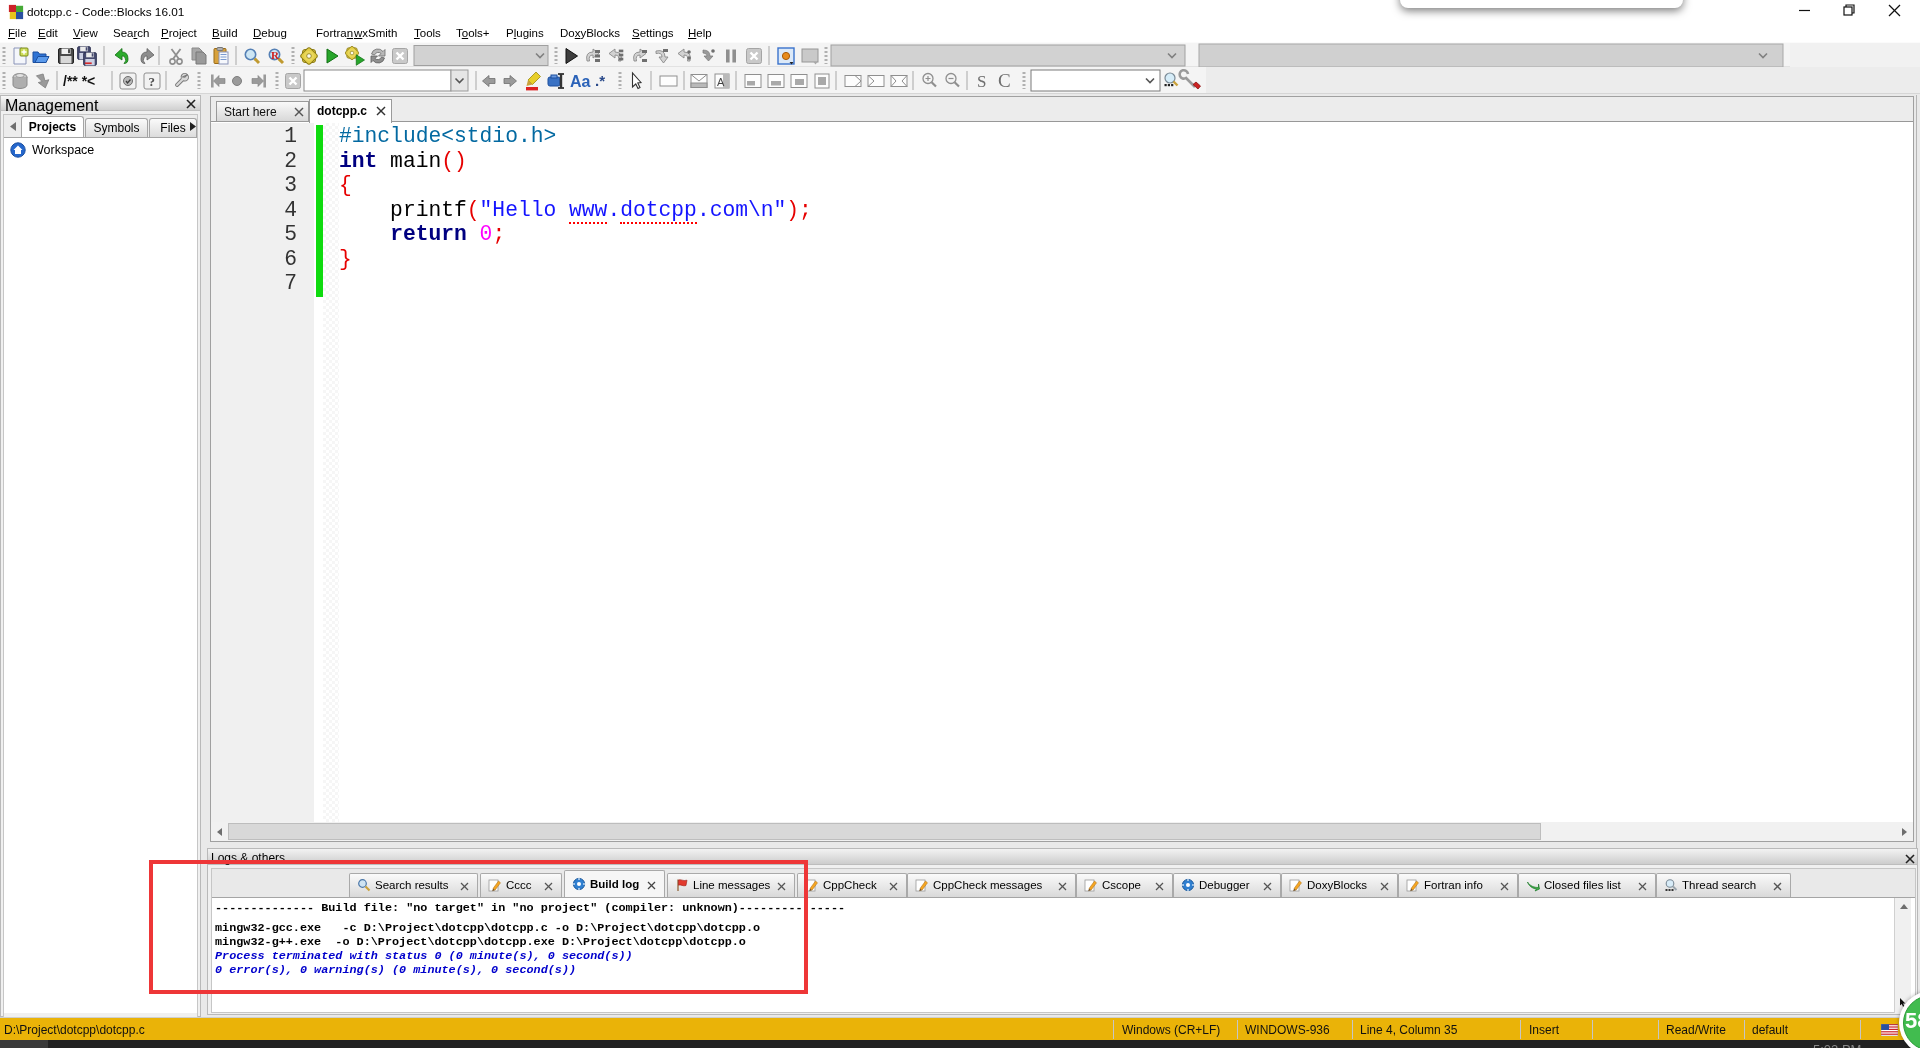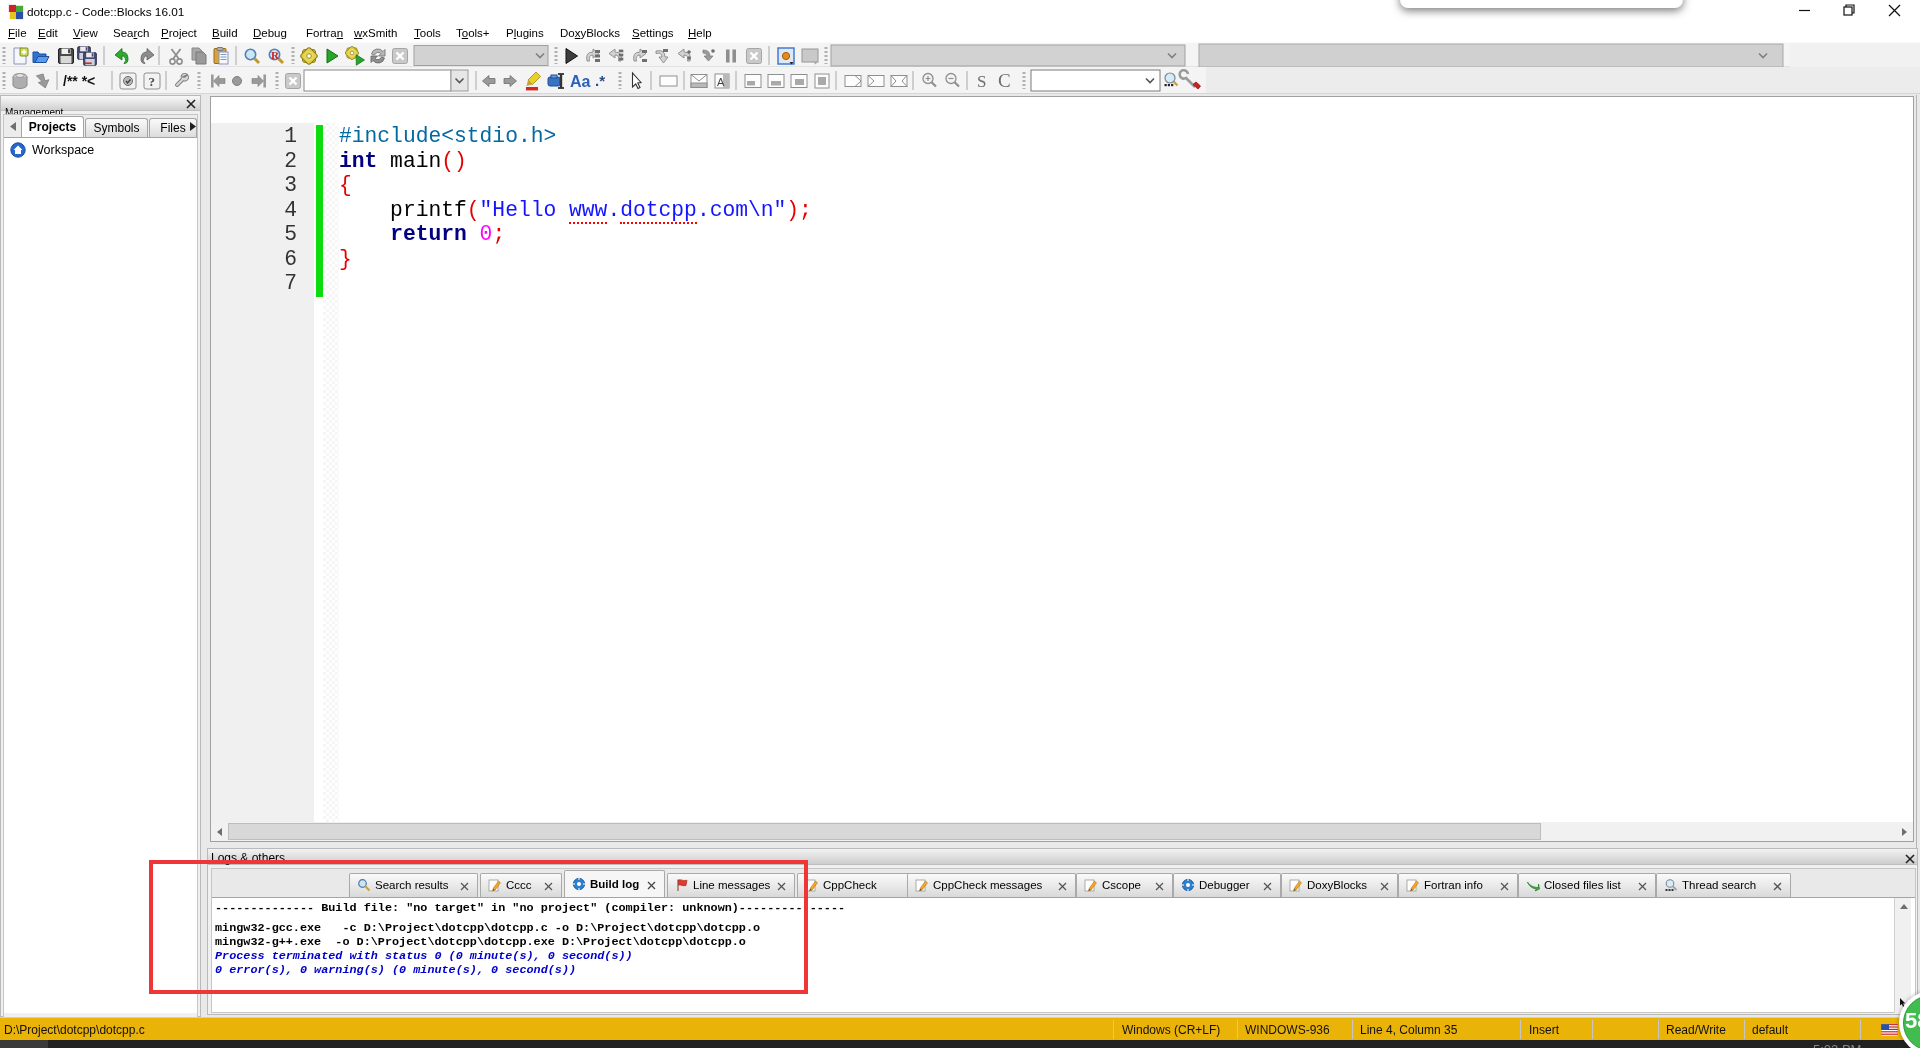--- a/index.html
+++ b/index.html
@@ -38,21 +38,21 @@
 </div>
 
 <div class="abs" style="left:0;top:24px;width:1920px;height:18px;background:#ffffff;font-size:11.5px;color:#000;">
   <span class="abs" style="left:8px;top:3px;"><u>F</u>ile</span>
   <span class="abs" style="left:38px;top:3px;"><u>E</u>dit</span>
   <span class="abs" style="left:73px;top:3px;"><u>V</u>iew</span>
   <span class="abs" style="left:113px;top:3px;">Sea<u>r</u>ch</span>
   <span class="abs" style="left:161px;top:3px;"><u>P</u>roject</span>
   <span class="abs" style="left:212px;top:3px;"><u>B</u>uild</span>
   <span class="abs" style="left:253px;top:3px;"><u>D</u>ebug</span>
-  <span class="abs" style="left:306px;top:3px;">Fortra<u>n</u></span>
+  <span class="abs" style="left:316px;top:3px;">Fortra<u>n</u></span>
   <span class="abs" style="left:354px;top:3px;"><u>w</u>xSmith</span>
   <span class="abs" style="left:414px;top:3px;"><u>T</u>ools</span>
   <span class="abs" style="left:456px;top:3px;">T<u>o</u>ols+</span>
   <span class="abs" style="left:506px;top:3px;">P<u>l</u>ugins</span>
   <span class="abs" style="left:560px;top:3px;">Do<u>x</u>yBlocks</span>
   <span class="abs" style="left:632px;top:3px;"><u>S</u>ettings</span>
   <span class="abs" style="left:688px;top:3px;"><u>H</u>elp</span>
 </div>
 
 <div id="tb1" class="abs" style="left:0;top:42px;width:1920px;height:25px;background:#f4f4f4;border-top:1px solid #fbfbfb;border-bottom:1px solid #e2e2e2;">
@@ -412,21 +412,21 @@
       </g>
 </svg>
 </div>
 
 <div class="abs" style="left:0;top:94px;width:1920px;height:923px;background:#e9e9e9;"></div>
 
 <div class="abs" style="left:1916px;top:95px;width:4px;height:922px;background:#e9e9e9;border-left:1px solid #b5b5b5;"></div>
 
 <div class="abs" style="left:0;top:95px;width:201px;height:922px;background:#f0f0f0;border:1px solid #b9b9b9;">
   <div class="abs" style="left:0;top:0;width:199px;height:15px;background:linear-gradient(#f8f8f8,#d0d0d0);border-bottom:1px solid #c0c0c0;">
-    <div class="abs" style="left:4px;top:11px;font-size:10px;color:#000;">Management</div>
+    <div class="abs" style="left:4px;top:1px;font-size:16px;color:#000;">Management</div>
     <svg class="abs" style="left:184px;top:2px" width="12" height="12" viewBox="0 0 12 12">
       <line x1="2" y1="2" x2="10" y2="10" stroke="#222" stroke-width="1.6"></line>
       <line x1="10" y1="2" x2="2" y2="10" stroke="#222" stroke-width="1.6"></line>
     </svg>
   </div>
 
   <div class="abs" style="left:2px;top:18px;width:195px;height:914px;background:#f0f0f0;border:1px solid #c6c6c6;">
 
     <div class="abs" style="left:0;top:0;width:193px;height:22px;background:#ececec;"></div>
     <svg class="abs" style="left:5px;top:6px" width="9" height="11" viewBox="0 0 9 11">
@@ -445,20 +445,36 @@
         <circle cx="8" cy="8" r="7.2" fill="none"></circle>
         <path d="M 8 3.5 L 3.5 8 H 5 V 12 H 11 V 8 H 12.5 Z" fill="#ffffff"></path>
       </svg>
       <div class="abs" style="left:28px;top:5px;font-size:12.5px;color:#000;">Workspace</div>
     </div>
   </div>
 </div>
 
 <div class="abs" style="left:210px;top:96px;width:1704px;height:746px;background:#ffffff;border:1px solid #a0a0a0;">
 
+  <div class="abs" style="left:0;top:0;width:1702px;height:25px;background:#ececec;border-bottom:1px solid #989898;">
+    <div class="abs" style="left:5px;top:4px;width:93px;height:21px;background:linear-gradient(#f9f9f9,#d8d8d8);border:1px solid #9a9a9a;font-size:12px;color:#111;">
+      <span class="abs" style="left:7px;top:3px;">Start here</span>
+      <svg class="abs" style="left:77px;top:5px" width="10" height="10" viewBox="0 0 10 10">
+          <line x1="1" y1="1" x2="9" y2="9" stroke="#555" stroke-width="1.4"></line>
+          <line x1="9" y1="1" x2="1" y2="9" stroke="#555" stroke-width="1.4"></line>
+        </svg>
+    </div>
+    <div class="abs" style="left:98px;top:2px;width:83px;height:24px;background:#ffffff;border:1px solid #9a9a9a;border-bottom:none;font-size:12px;font-weight:bold;color:#000;">
+      <span class="abs" style="left:7px;top:4px;">dotcpp.c</span>
+      <svg class="abs" style="left:66px;top:6px" width="10" height="10" viewBox="0 0 10 10">
+          <line x1="1" y1="1" x2="9" y2="9" stroke="#333" stroke-width="1.4"></line>
+          <line x1="9" y1="1" x2="1" y2="9" stroke="#333" stroke-width="1.4"></line>
+        </svg>
+    </div>
+  </div>
 
   <div class="abs" style="left:0;top:26px;width:1702px;height:699px;background:#ffffff;overflow:hidden;">
 
     <div class="abs" style="left:0;top:0;width:103px;height:699px;background:#f0f0f0;"></div>
 
     <div class="abs" style="left:105px;top:2px;width:7px;height:172px;background:#0edb0e;"></div>
 
     <div class="abs" style="left:112px;top:0;width:16px;height:699px;background-image:conic-gradient(#f6f6f6 25%, #ffffff 0 50%, #f6f6f6 0 75%, #ffffff 0);background-size:6px 6px;"></div>
 
     <div class="mono abs" id="lnums" style="left:0;top:1px;width:86px;text-align:right;font-size:21.3px;line-height:24.5px;color:#333;">1<br>2<br>3<br>4<br>5<br>6<br>7</div>
@@ -548,21 +564,21 @@
           <svg class="ticon" width="14" height="14" viewBox="0 0 14 14">
             <line x1="3" y1="1.5" x2="3" y2="13" stroke="#8a5a2a" stroke-width="1.2"></line>
             <path d="M3.5 2 C6 0.8 8 3.5 12 2.2 L11 7.5 C8 8.8 6 6 3.5 7.2 Z" fill="#e23a2e" stroke="#9e1f18" stroke-width="0.6"></path>
           </svg>
           <span class="lbl">Line messages</span>
           <svg class="tx" width="9" height="9" viewBox="0 0 9 9">
             <line x1="1" y1="1" x2="8" y2="8" stroke="#555" stroke-width="1.3"></line>
             <line x1="8" y1="1" x2="1" y2="8" stroke="#555" stroke-width="1.3"></line>
           </svg>
         </div>
-      <div class="ltab" style="left:585px;width:128px;">
+      <div class="ltab" style="left:585px;width:110px;">
           <svg class="ticon" width="14" height="14" viewBox="0 0 14 14">
             <rect x="1" y="2" width="9" height="11" fill="#fff" stroke="#9a9a9a" stroke-width="0.8"></rect>
             <path d="M5 10.5 L10.5 3 L12.5 4.8 L7 12.2 Z" fill="#f5a623" stroke="#a96a12" stroke-width="0.5"></path>
             <path d="M5 10.5 l-0.8 2.8 l2.6-1z" fill="#6d4a1c"></path>
           </svg>
           <span class="lbl">CppCheck</span>
           <svg class="tx" width="9" height="9" viewBox="0 0 9 9">
             <line x1="1" y1="1" x2="8" y2="8" stroke="#555" stroke-width="1.3"></line>
             <line x1="8" y1="1" x2="1" y2="8" stroke="#555" stroke-width="1.3"></line>
           </svg>

